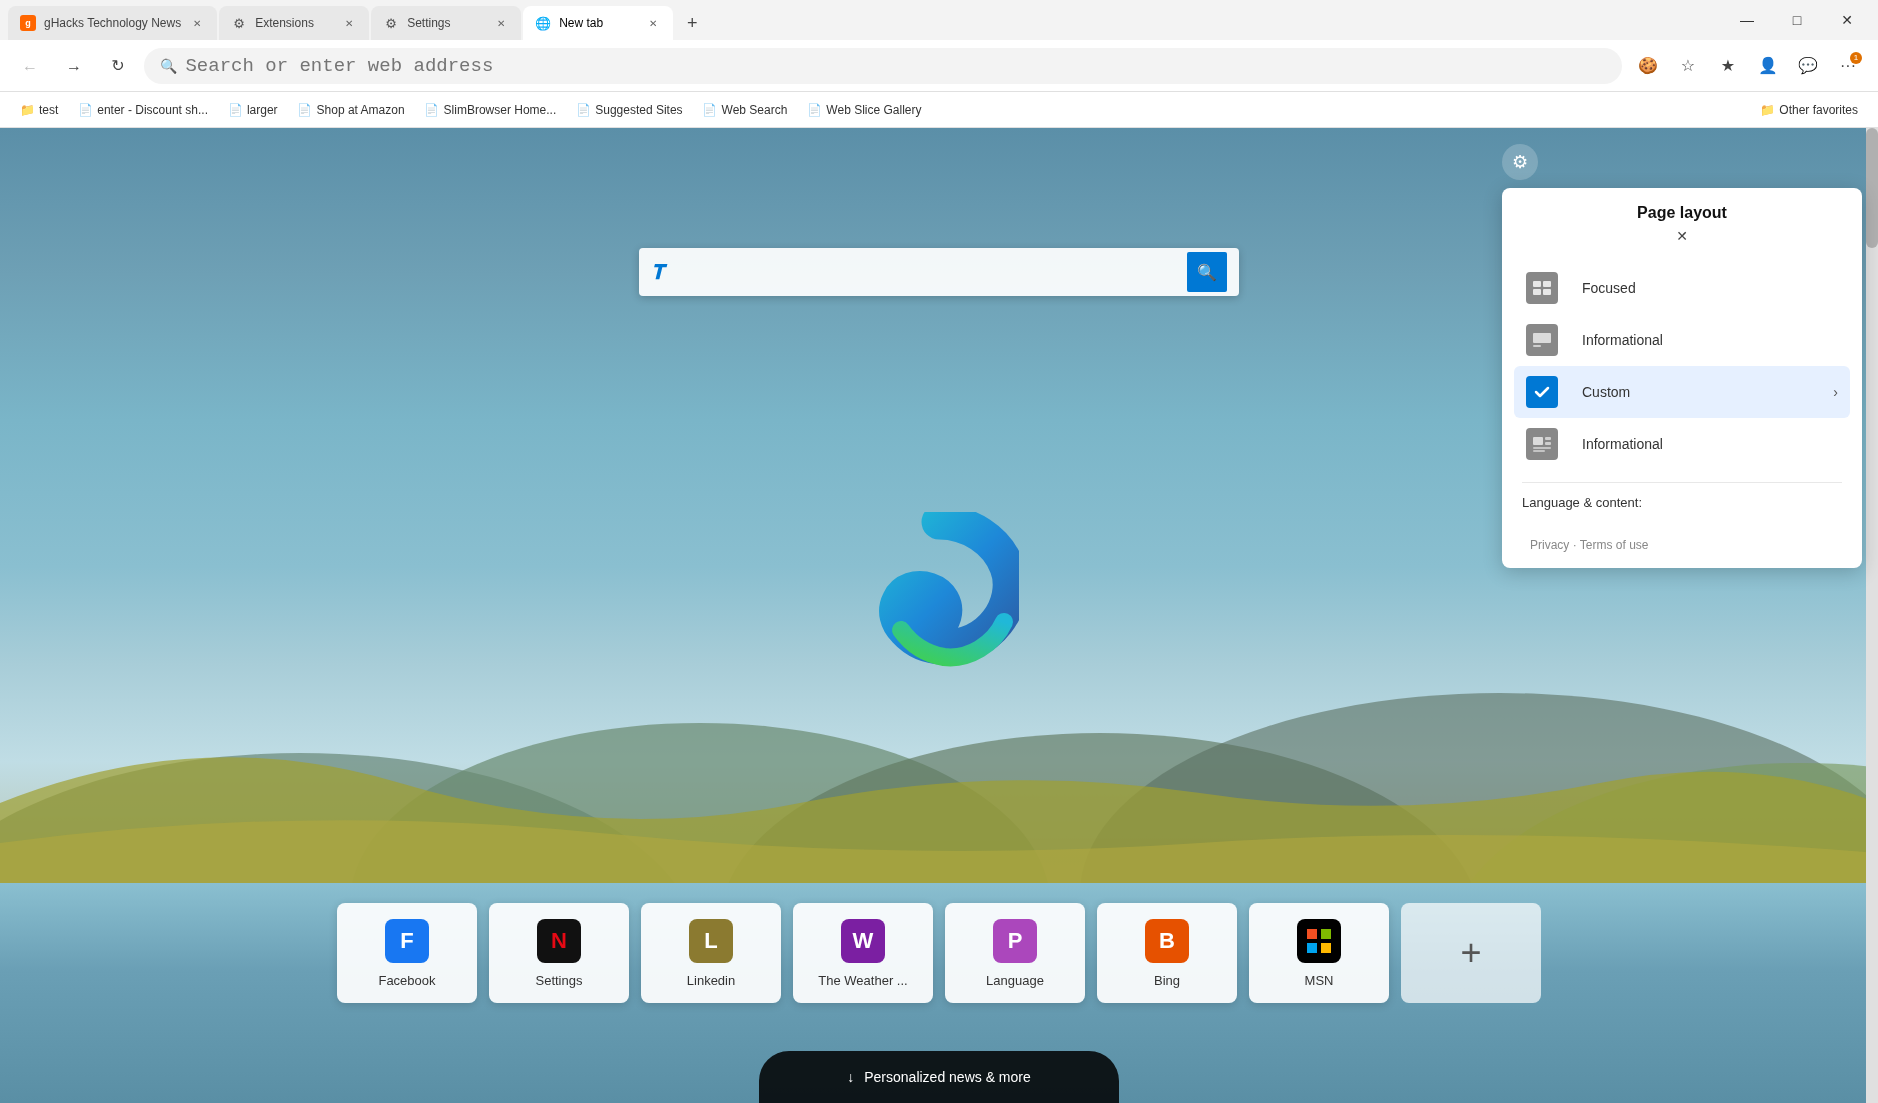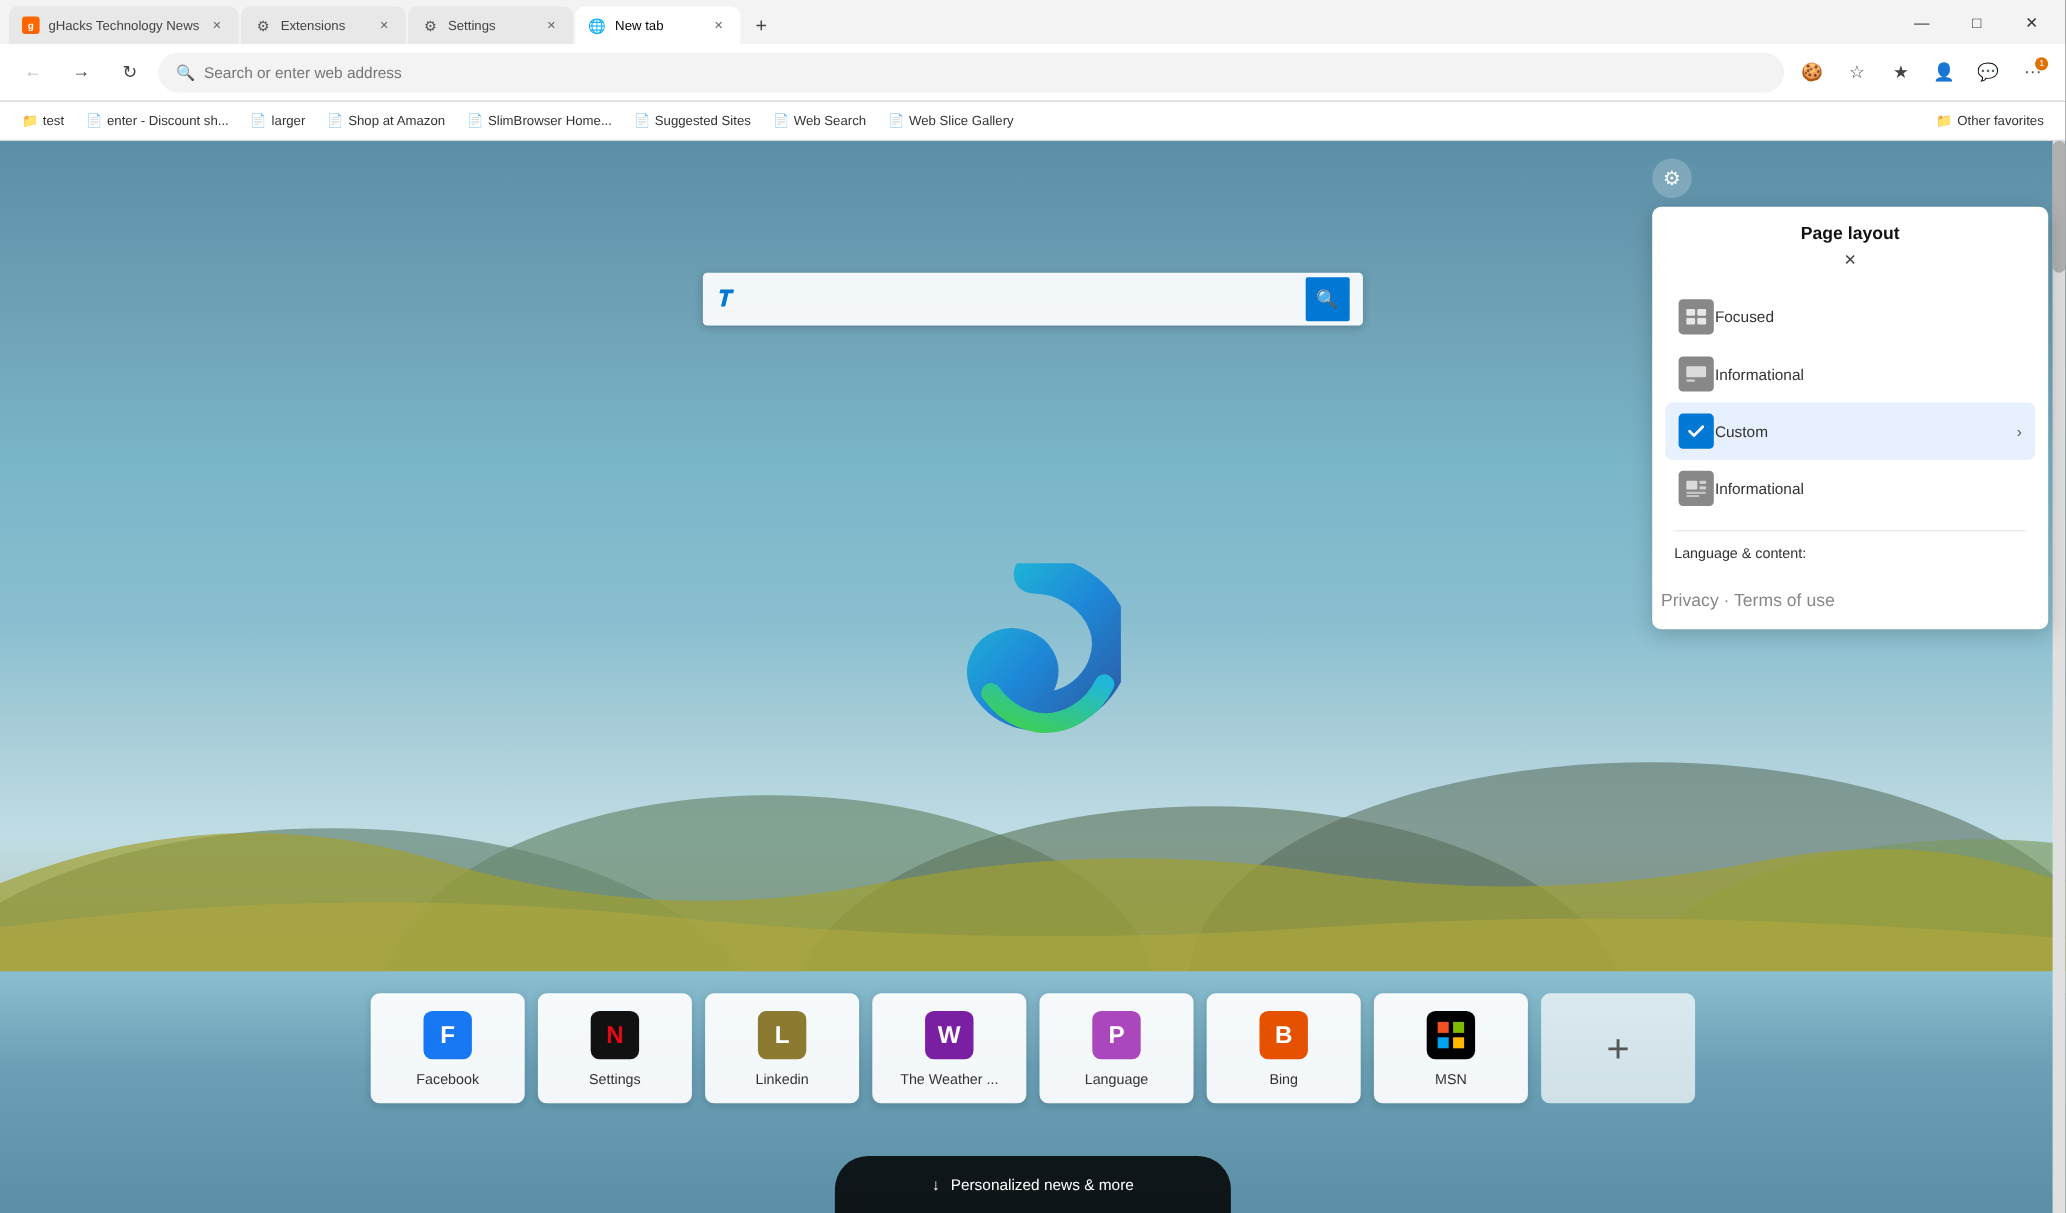--- a/index.html
+++ b/index.html
@@ -79,21 +79,21 @@
       align-items: center;
       background: #f3f3f3;
       border-radius: 20px;
       height: 36px;
       padding: 0 16px;
       gap: 8px;
       font-size: 14px;
       color: #666;
     }
     .address-bar input {
-      flex: 1; background: none; border: none; outline: none; font-size: 14px; color: #4c1d95;
+      flex: 1; background: none; border: none; outline: none; font-size: 19px; color: #4c1d95; font-family: Liberation Mono, monospace;
     }
     .toolbar-icons {
       display: flex; gap: 4px;
     }
     .toolbar-icon-btn {
       width: 36px; height: 36px; border-radius: 50%; display: flex; align-items: center; justify-content: center;
       cursor: pointer; background: none; border: none; color: #444; font-size: 16px;
     }
     .badge-btn { position: relative; }
     .badge {
@@ -288,21 +288,21 @@
     .panel-close {
       width: 28px; height: 28px; border-radius: 4px;
       display: flex; align-items: center; justify-content: center;
       cursor: pointer; color: #444; font-size: 14px;
       border: none; background: none;
     }
     .panel-options {
       padding: 4px 12px;
     }
     .panel-option {
-      display: flex; align-items: center; gap: 1px;
+      display: flex; align-items: center; gap: 24px;
       padding: 10px 12px;
       border-radius: 6px;
       cursor: pointer;
       color: #333;
       font-size: 14px;
     }
     .panel-option.selected { background: #e6f0ff; }
     .option-icon {
       width: 32px; height: 32px; border-radius: 4px;
       background: #888;
@@ -329,22 +329,22 @@
       border-radius: 4px;
       font-size: 14px;
       color: #333;
       background: #fff;
       display: flex;
       align-items: center;
       justify-content: space-between;
       cursor: pointer;
     }
     .panel-footer {
-      padding: 8px 8px 16px;
-      font-size: 16px;
+      padding: 8px 28px 16px;
+      font-size: 12px;
       color: #888;
     }
     .panel-footer a { color: #888; text-decoration: none; }
 
     
     .scrollbar {
       position: absolute;
       right: 0; top: 0; bottom: 0;
       width: 12px;
       background: #e0e0e0;

